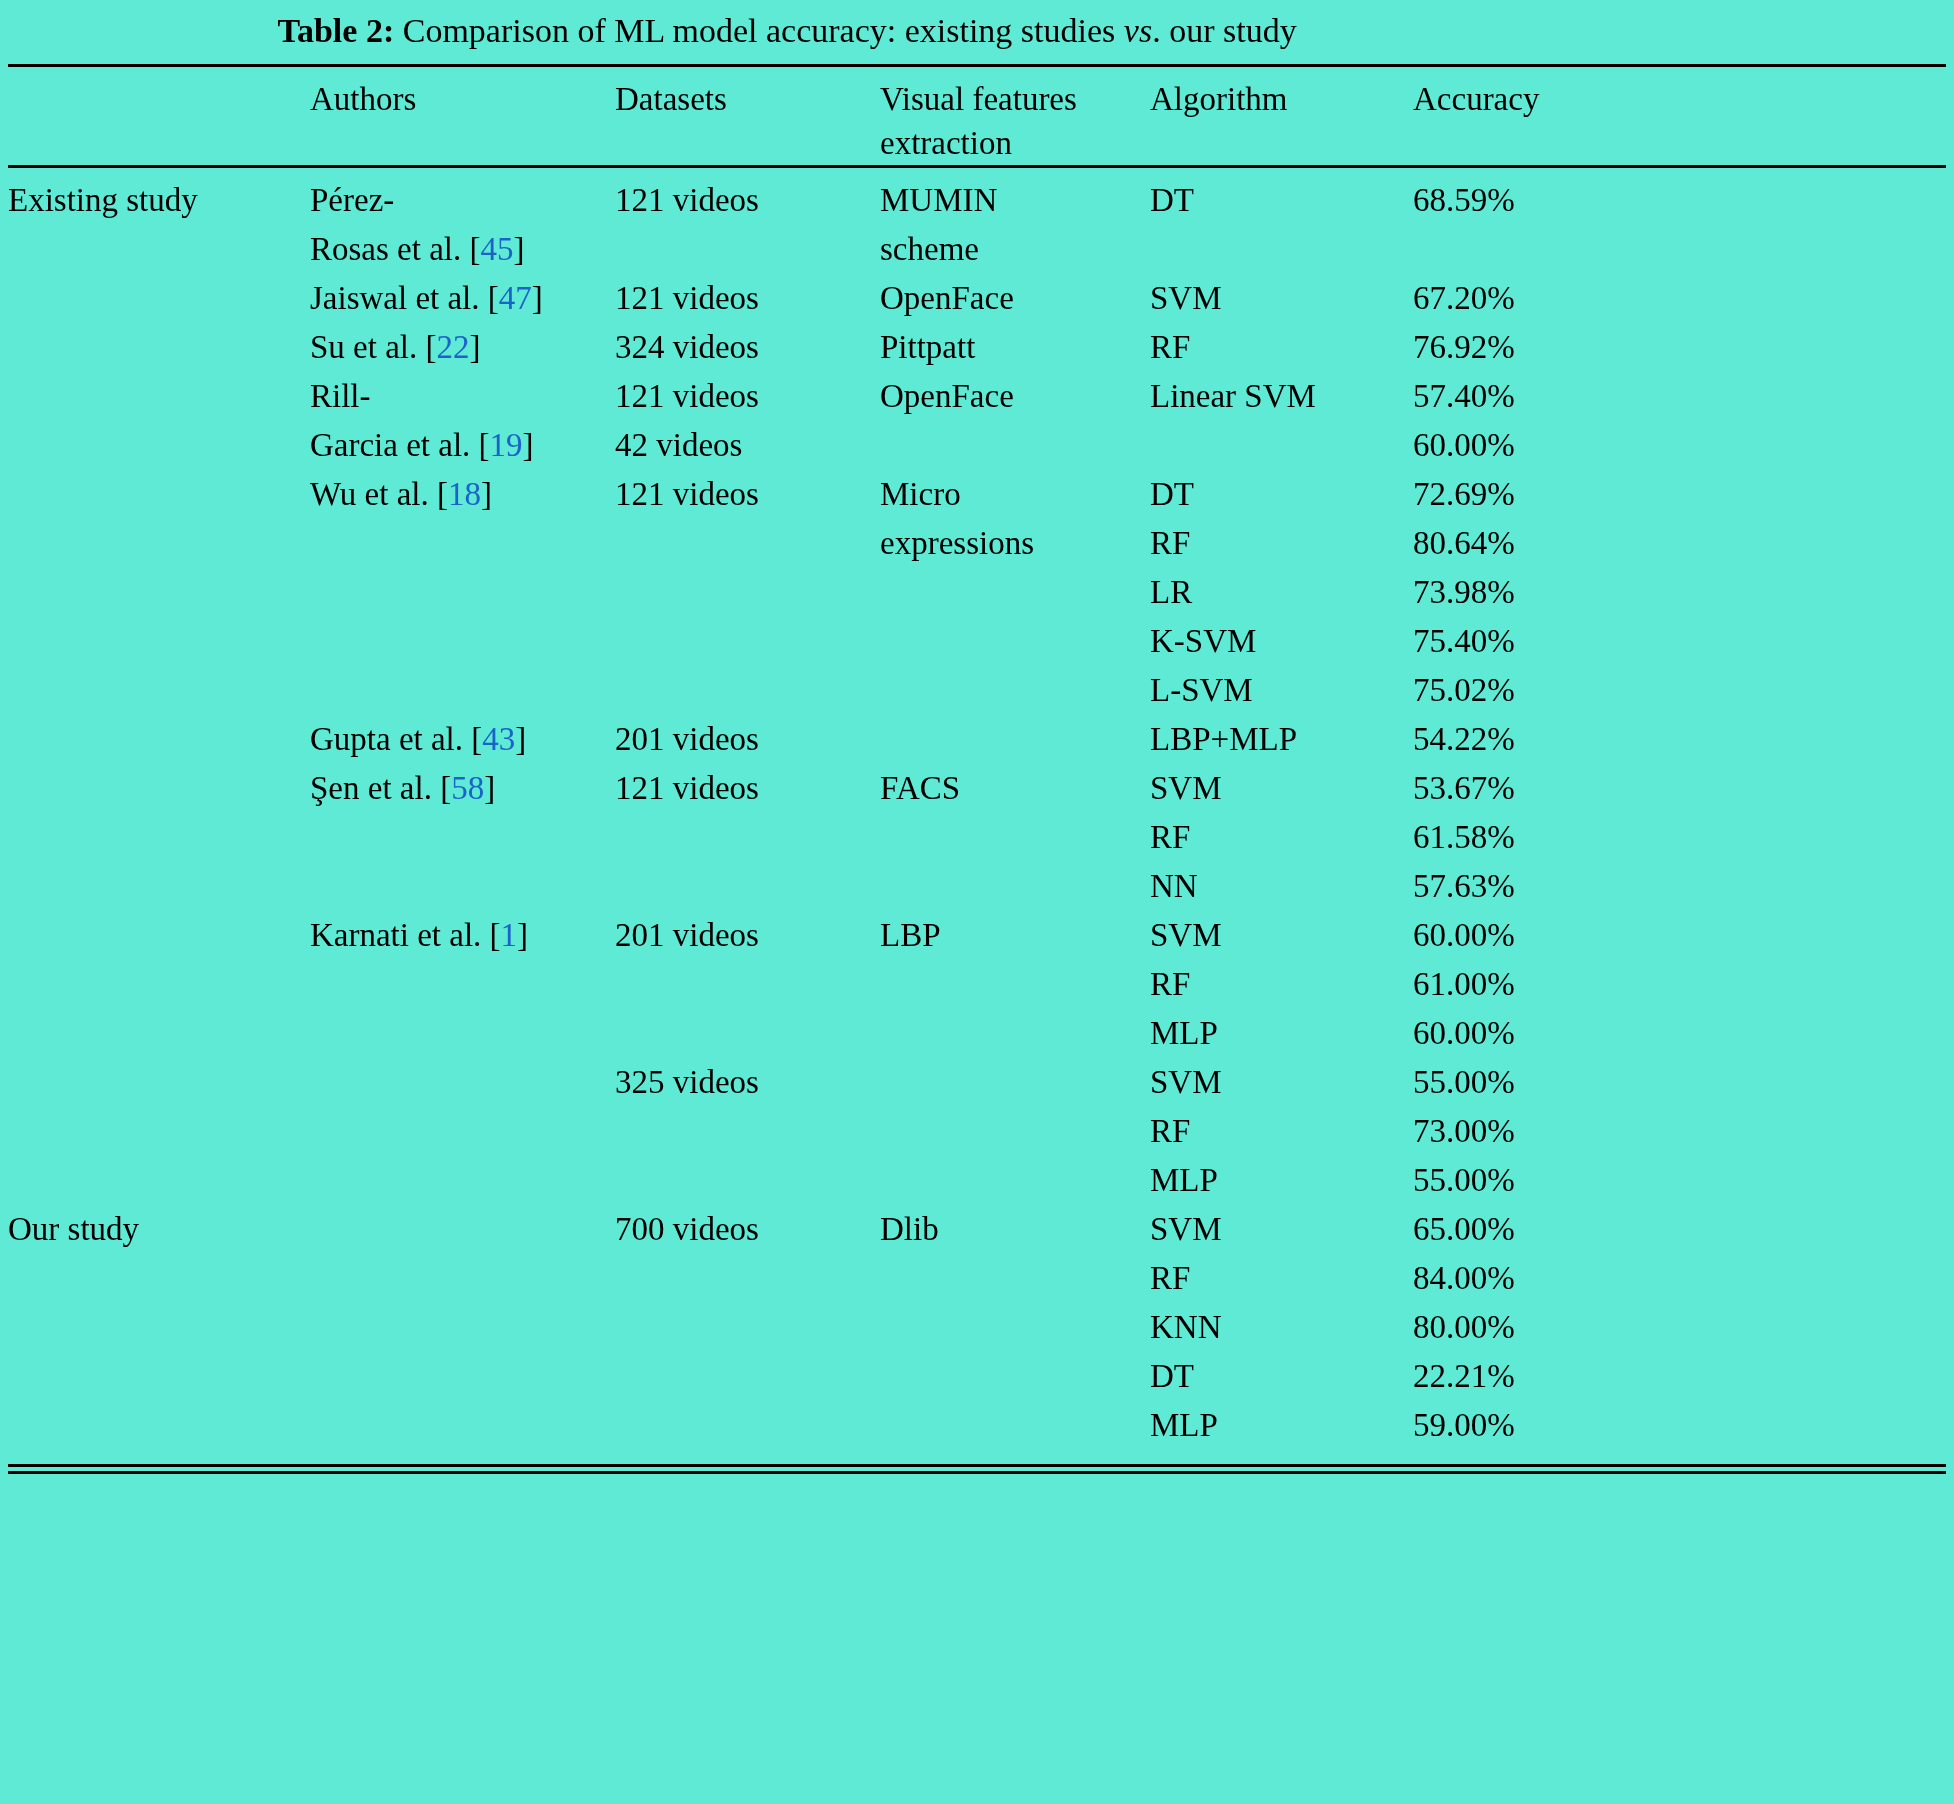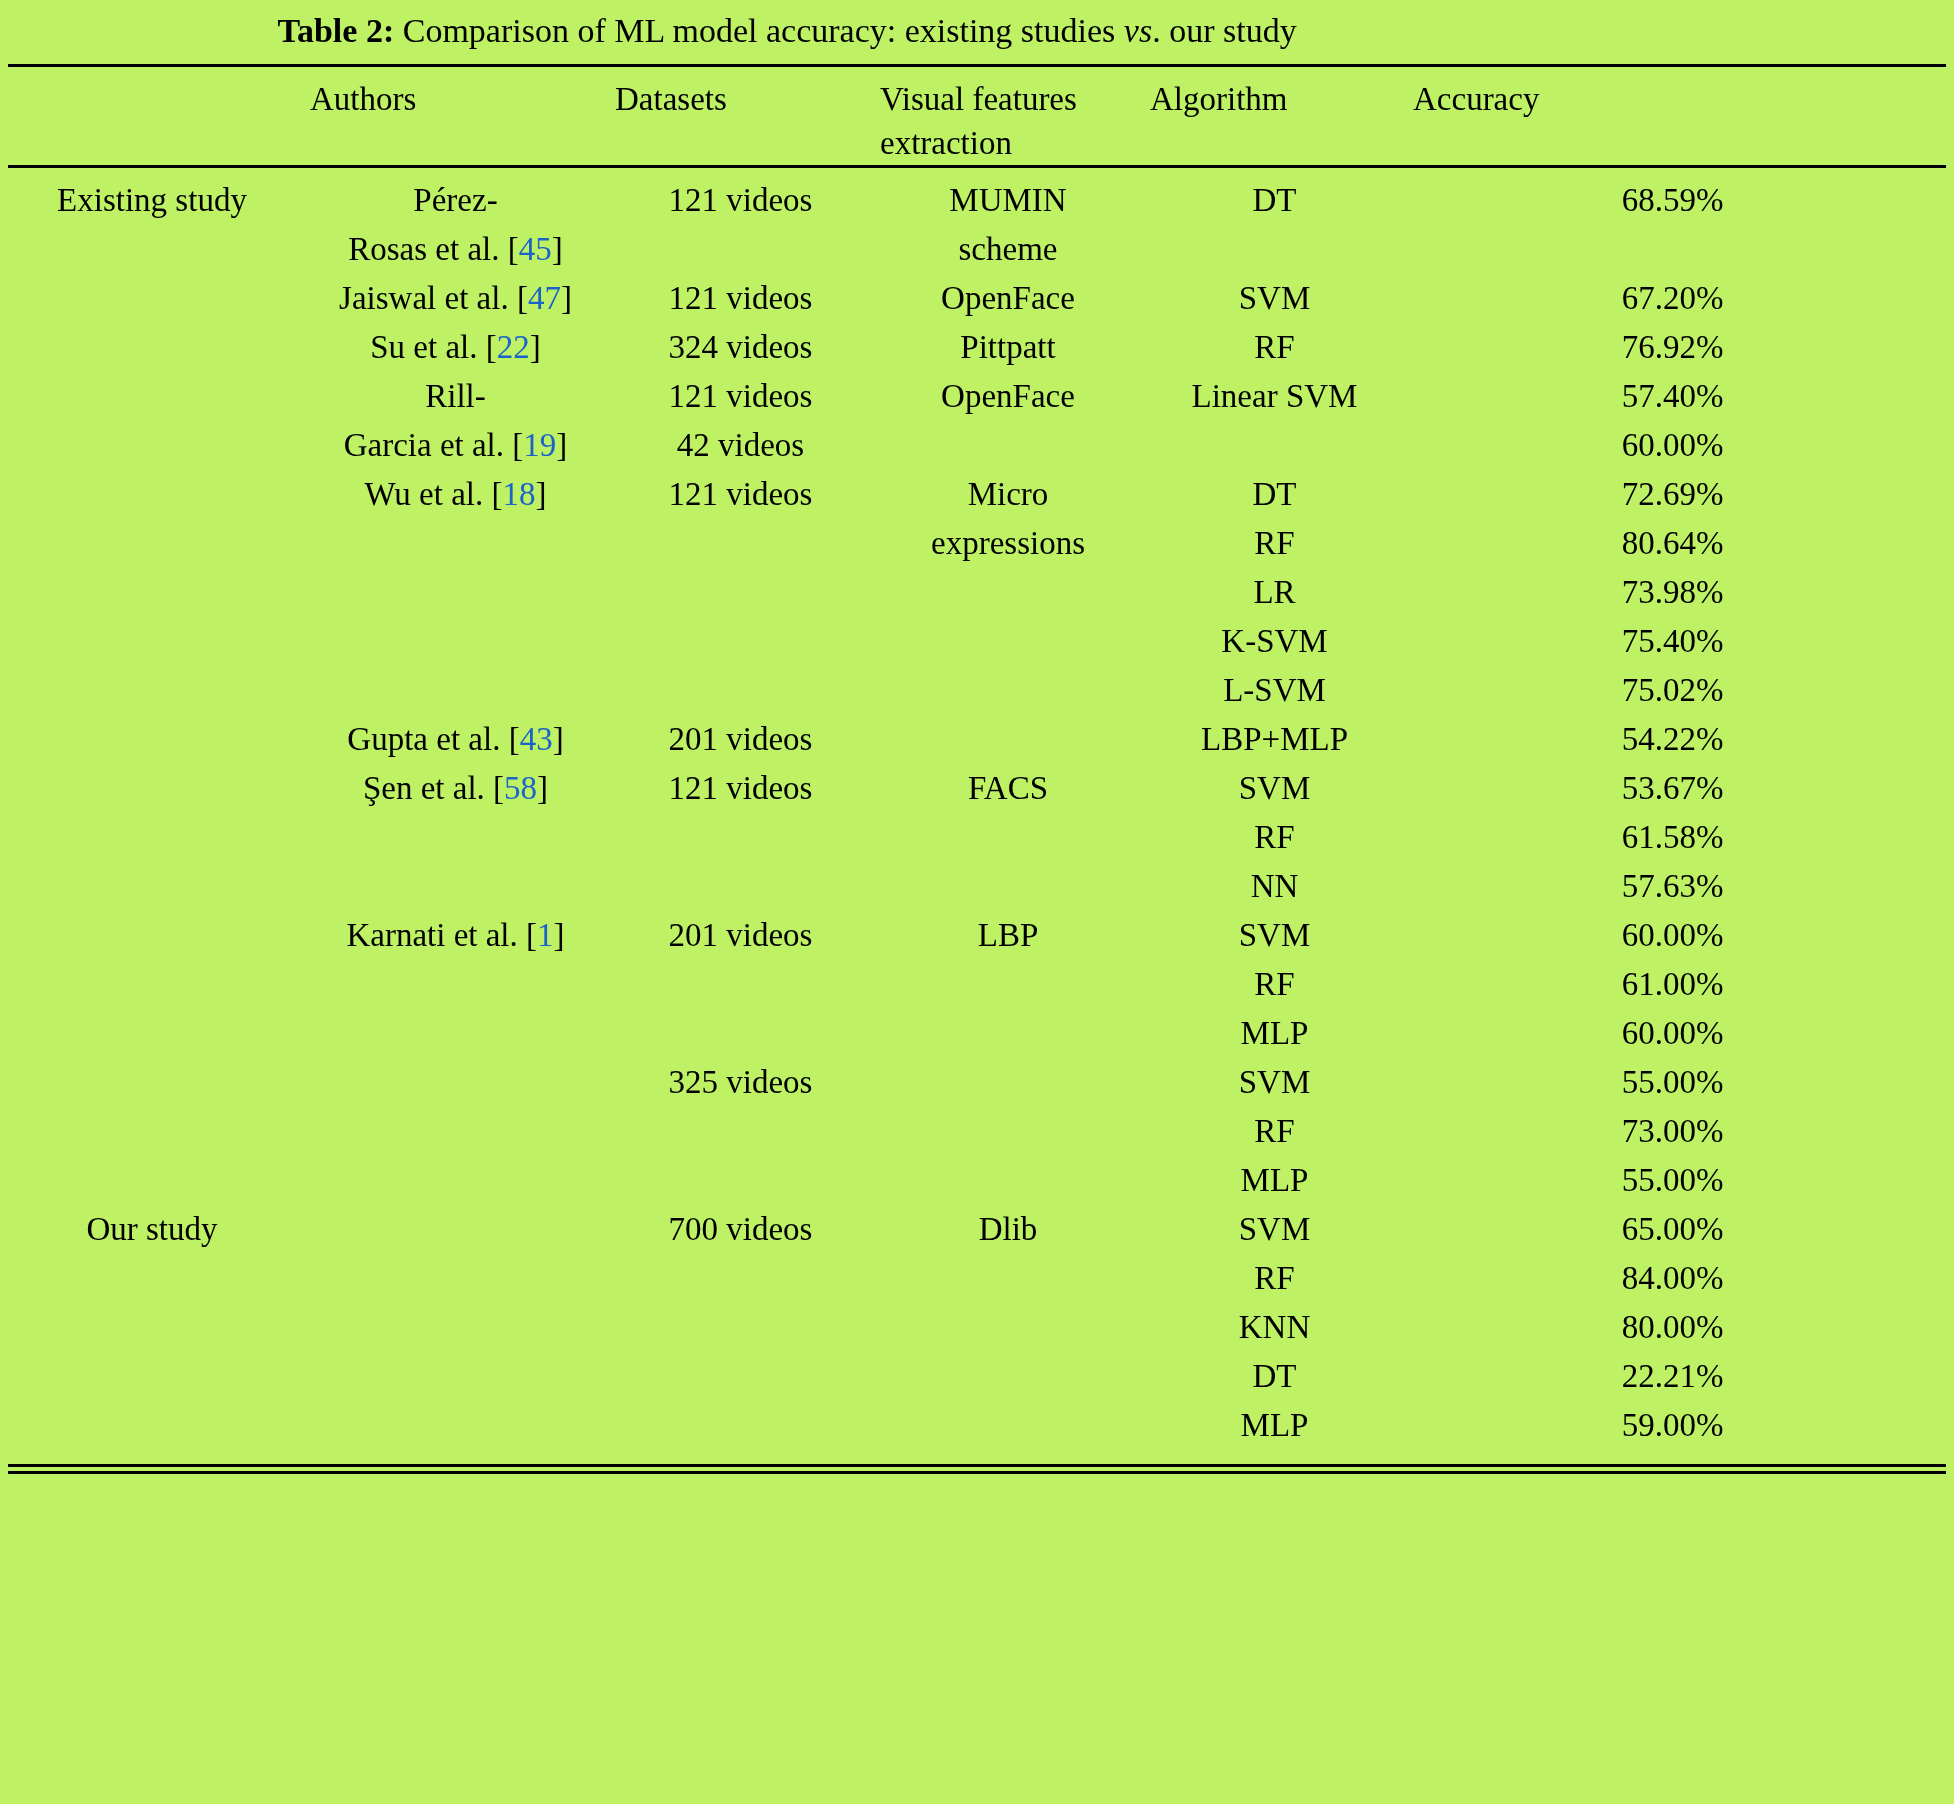--- a/index.html
+++ b/index.html
@@ -12,21 +12,21 @@
   body{
     width:1954px;
     height:1804px;
     font-family:"Liberation Serif","DejaVu Serif",serif;
     color:var(--text);
     overflow:hidden;
   }
   .page{
     width:1954px;
     height:1804px;
-    background:#bef264;
+    background:#5eead4;
     padding:0 8px;
   }
   .title{
     text-align:center;
     padding:10px 380px 12px 0;
     font-size:34px;
     line-height:42px;
     white-space:nowrap;
   }
   .title .bold{font-weight:bold;}
@@ -43,21 +43,21 @@
   .header-row{
     padding-top:10px;
     line-height:44px;
     min-height:98px;
   }
   .header-row .cell{padding-right:16px;}
   .table-body{
     padding-top:8px;
     padding-bottom:14px;
   }
-  .row{line-height:49px;text-align:center;}
+  .row{line-height:49px;}
   .cell{
     padding-right:14px;
     white-space:nowrap;
     overflow:visible;
   }
   .cite{color:var(--cite);}
   .bottom-rule{
     height:10px;
     border-top:3px solid var(--rule);
     border-bottom:3px solid var(--rule);

